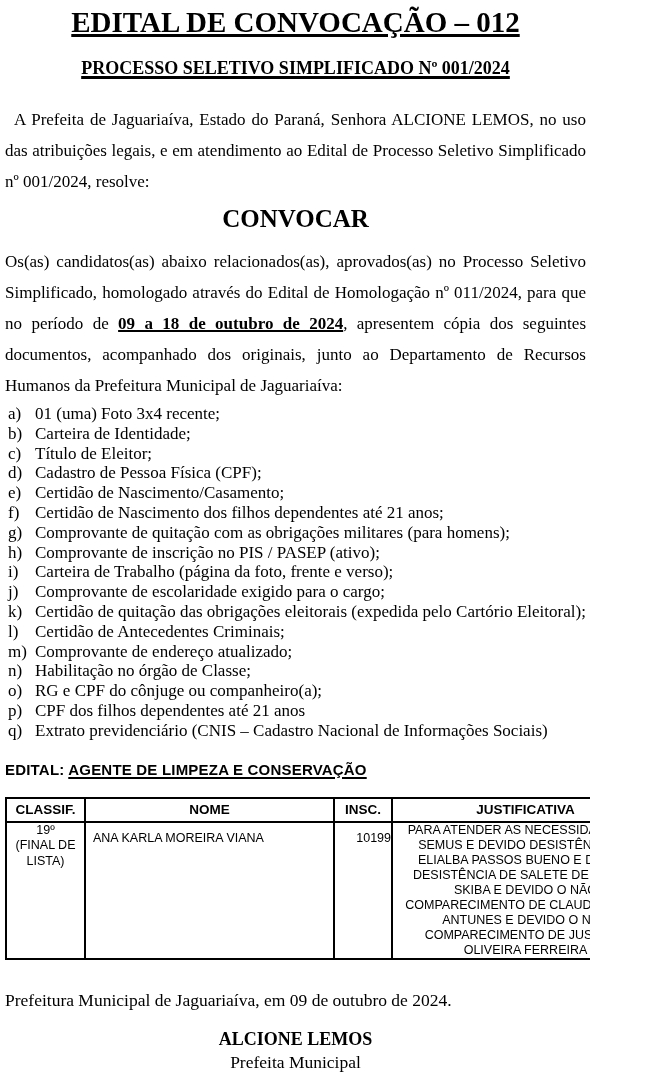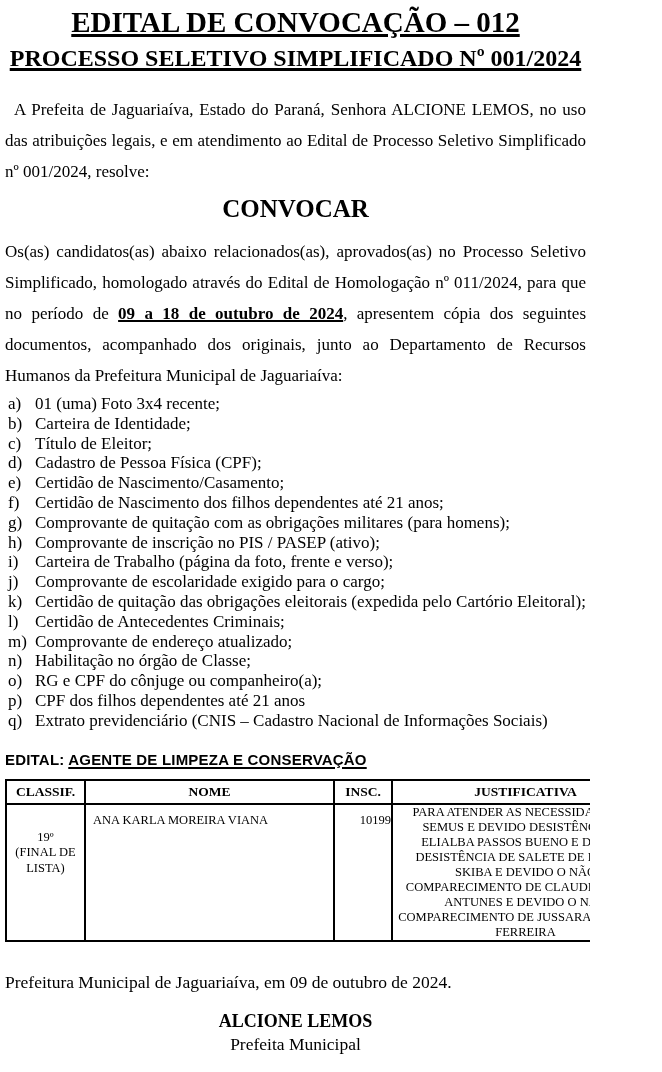--- a/index.html
+++ b/index.html
@@ -18,22 +18,22 @@
   .title {
     font-size: 29px;
     font-weight: bold;
     text-align: center;
     line-height: 36px;
     text-decoration: underline;
     text-decoration-thickness: 3px;
     text-underline-offset: 2px;
   }
   .subtitle {
-    margin-top: 2px;
-    font-size: 24px;
+    margin-top: 12px;
+    font-size: 18px;
     font-weight: bold;
     text-align: center;
     line-height: 32px;
     text-decoration: underline;
     text-decoration-thickness: 2.5px;
     text-underline-offset: 2px;
   }
   .intro {
     margin-top: 20px;
     font-size: 17px;
@@ -77,40 +77,40 @@
     font-size: 15px;
     line-height: 18px;
     letter-spacing: 0.2px;
   }
   .cargo-value {
     text-decoration: underline;
     text-decoration-thickness: 2px;
     text-underline-offset: 2px;
   }
   .candidates-table {
-    margin-top: 10px;
+    margin-top: 18px;
     width: 653px;
     border-collapse: collapse;
     table-layout: fixed;
-    font-family: Liberation Serif, serif;
+    font-family: Liberation Sans, sans-serif;
   }
   .candidates-table th, .candidates-table td { border: 2px solid #000000; }
   .candidates-table th {
     font-size: 13.5px;
     font-weight: bold;
     text-align: center;
     height: 24px;
     padding: 1px 2px;
   }
   .candidates-table td { vertical-align: top; font-size: 12.5px; }
   .col-classif { width: 79px; }
   .col-nome { width: 249px; }
   .col-insc { width: 58px; }
   .col-justif { width: 267px; }
-  .cell-classif { text-align: center; padding-top: 25px; height: 105px; line-height: 15.5px; }
+  .cell-classif { text-align: center; padding-top: 0; height: 105px; line-height: 15.5px; }
   .cell-nome { padding: 8px 8px 0 7px; line-height: 15.5px; }
   .cell-insc { text-align: right; padding-top: 8px; }
   .cell-justif { text-align: center; padding: 0 5px 0 5px; line-height: 15px; }
   .dateline {
     margin-top: 29px;
     text-align: left;
     font-size: 17.5px;
     line-height: 22px;
   }
   .sig { text-align: center; }

